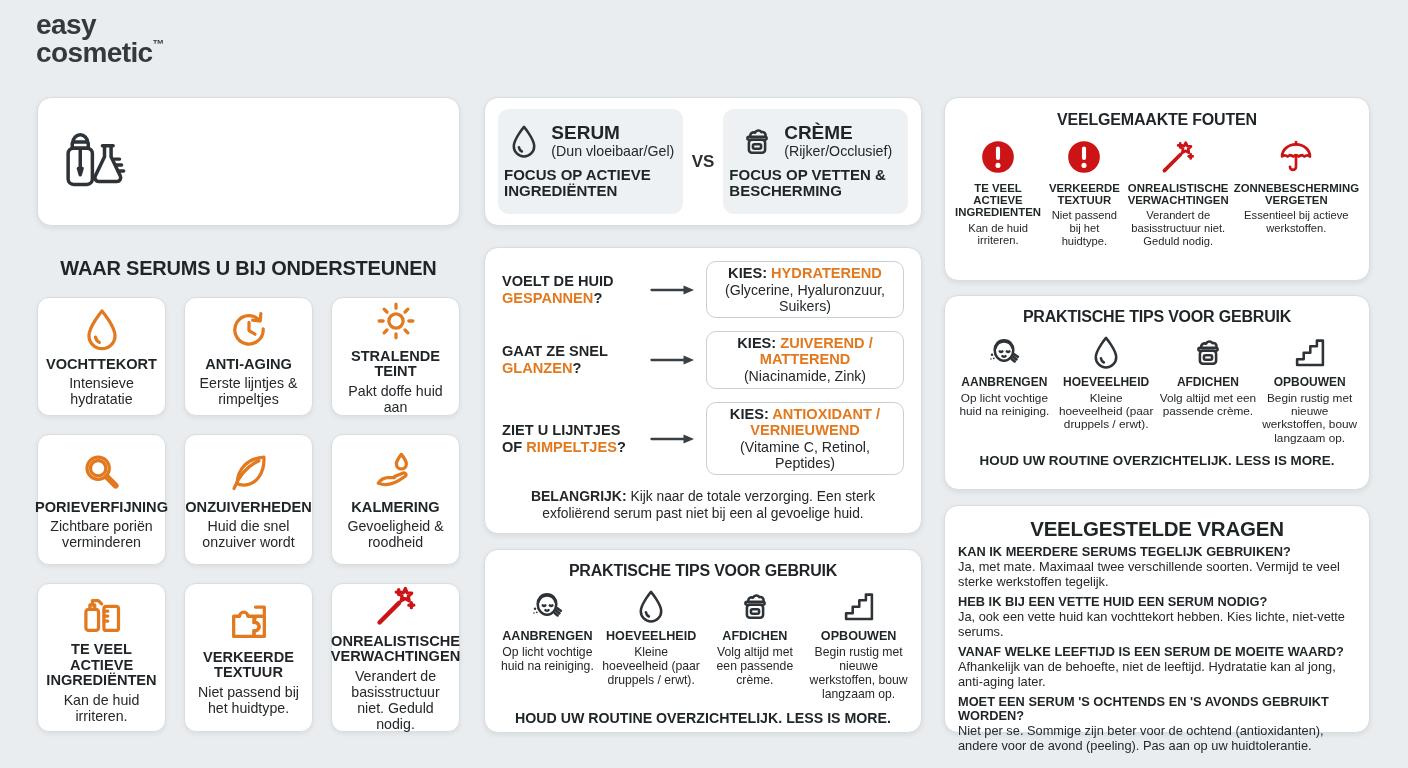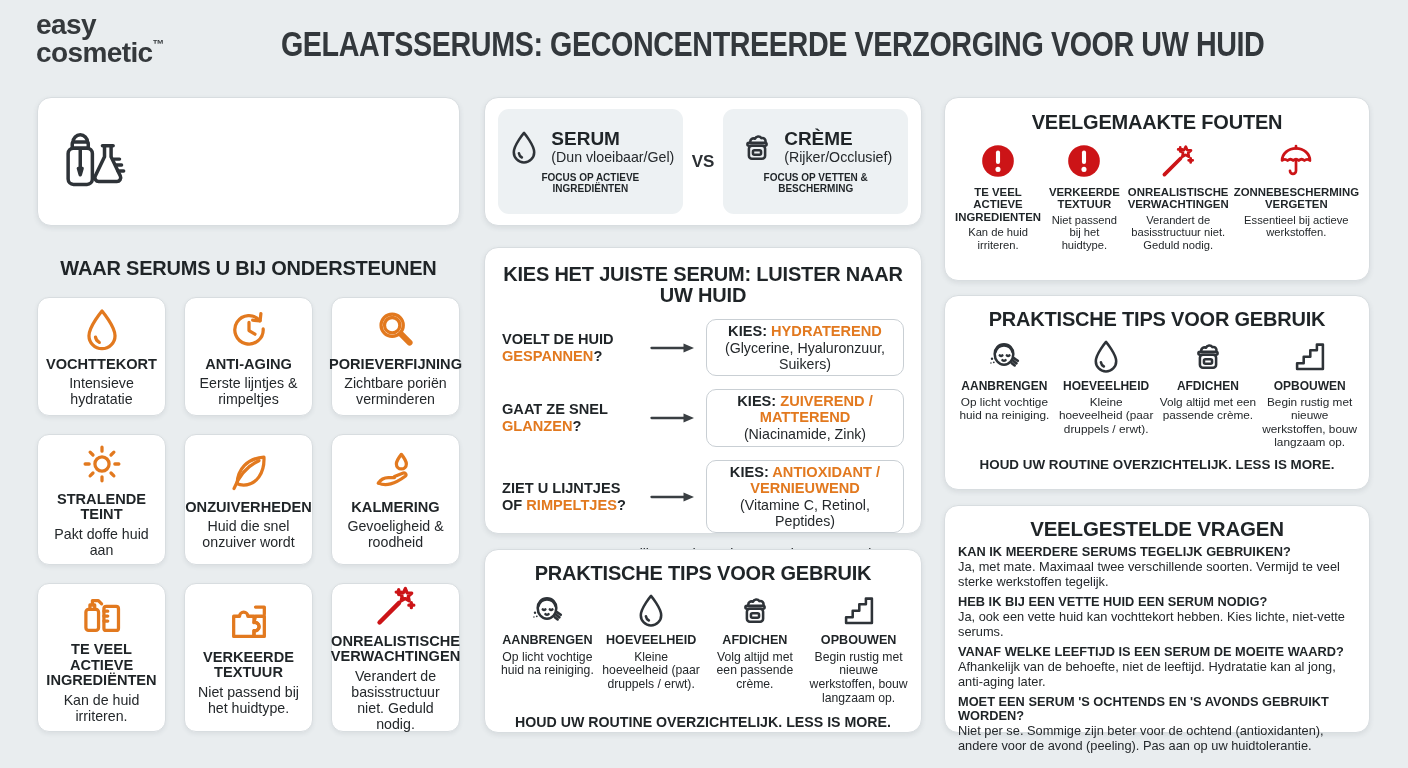--- a/index.html
+++ b/index.html
@@ -27,21 +27,21 @@
   .logo sup{font-size:12px;font-weight:700;vertical-align:14px;letter-spacing:0;}
   .title-wrap{flex:1;text-align:center;margin-top:12px;}
   .page-title{margin:0;font-size:35px;color:#33383C;white-space:nowrap;}
   .cond{display:inline-block;transform:scaleX(.82);transform-origin:center;font-weight:700;letter-spacing:-.5px;}
 
   
   .card{
     position:absolute;background:#fff;border:1px solid var(--cardborder);
     border-radius:14px;box-shadow:0 2px 5px rgba(55,65,75,.10);
   }
-  .card-h{margin:0;font-weight:700;font-size:20px;color:var(--head);letter-spacing:-.2px;line-height:1.05;}
+  .card-h{margin:0;font-weight:700;font-size:16px;color:var(--head);letter-spacing:-.2px;line-height:1.05;}
   .center{text-align:center;}
   .hl{color:var(--accent);}
 
   
   .ic{display:flex;align-items:center;justify-content:center;}
   .ic svg{width:100%;height:100%;display:block;}
   .ic svg path,.ic svg rect,.ic svg circle,.ic svg line{fill:none;stroke:currentColor;stroke-width:1.7;stroke-linecap:round;stroke-linejoin:round;}
   .ic svg .f{fill:currentColor;stroke:none;}
   .ic svg .w{fill:#fff;stroke:none;}
   .ic svg .th{stroke-width:3.1;}
@@ -65,21 +65,21 @@
   .sup-t{font-weight:700;font-size:14.6px;line-height:1.06;color:var(--head);}
   .sup-d{font-size:14.2px;line-height:1.14;margin-top:3px;}
 
   
   .versus-card{left:484px;top:97px;width:438px;height:129px;display:flex;align-items:center;gap:9px;padding:11px 13px;}
   .vbox{flex:1;align-self:stretch;background:#EDF1F3;border-radius:11px;display:flex;flex-direction:column;align-items:center;justify-content:center;padding:6px 6px;}
   .vhead{display:flex;align-items:center;gap:9px;}
   .vicon{width:36px;height:36px;}
   .vname{font-weight:700;font-size:19px;color:var(--head);line-height:1;}
   .vsub{font-size:14.2px;line-height:1.1;margin-top:2px;}
-  .vfocus{font-weight:700;font-size:10px;line-height:1.1;text-align:center;margin-top:7px;color:var(--head);}
+  .vfocus{font-weight:700;font-size:15px;line-height:1.1;text-align:left;margin-top:7px;color:var(--head);}
   .vs{font-weight:700;font-size:17px;color:#2B2F33;}
 
   
   .choose-card{left:484px;top:247px;width:438px;height:287px;padding:13px 17px;}
   .choose-card .card-h{margin:3px 0 13px;}
   .crow{display:flex;align-items:center;gap:10px;margin-bottom:13px;}
   .cq{width:138px;font-weight:700;font-size:14.6px;line-height:1.16;color:var(--head);}
   .carrow{width:46px;height:12px;flex:0 0 46px;color:#3A3F43;}
   .abox{flex:1;border:1.5px solid #C9CFD4;border-radius:10px;text-align:center;padding:3px 6px;background:#fff;}
   .al1{font-weight:700;font-size:14.6px;line-height:1.1;color:var(--head);}
@@ -121,23 +121,20 @@
 </style>
 </head>
 <body style="background: rgb(233, 237, 239);">
 
 <div class="page">
 
   <div class="header-row">
     <div class="logo">
       <div>easy</div>
       <div><span>cosmetic</span><sup>™</sup></div>
-    </div>
-    <div class="title-wrap">
-      <h1 class="page-title"><span class="cond">GELAATSSERUMS: GECONCENTREERDE VERZORGING VOOR UW HUID</span></h1>
     </div>
   </div>
 
   <section class="card what-card">
     <div class="ic ic-dark wicon">
         <svg viewBox="0 0 36 30">
           <path d="M8.3 5.3a3.5 3.5 0 0 1 7 0"></path>
           <rect x="7.9" y="5.3" width="7.8" height="3" rx="0.9"></rect>
           <rect x="5.9" y="8.3" width="11.8" height="17.6" rx="2.6"></rect>
           <path d="M11.8 8.6v9.5"></path>
@@ -168,37 +165,37 @@
             <path d="M13.9 7.4l3.9.4.4-3.8"></path>
             <path d="M12 8.6v4.2l3.1 1.9"></path>
           </svg>
         </div>
       <div class="sup-t">ANTI-AGING</div>
       <div class="sup-d">Eerste lijntjes &amp; rimpeltjes</div>
     </div>
     <div class="sup-card">
       <div class="ic ic-orange sicon">
           <svg viewBox="0 0 24 24">
+            <circle cx="12" cy="12" r="3.7"></circle>
+            <path d="M12 3.2v2.1M12 18.7v2.1M3.2 12h2.1M18.7 12h2.1M5.8 5.8l1.5 1.5M16.7 16.7l1.5 1.5M18.2 5.8l-1.5 1.5M7.3 16.7l-1.5 1.5"></path>
+          </svg>
+        </div>
+      <div class="sup-t">STRALENDE TEINT</div>
+      <div class="sup-d">Pakt doffe huid aan</div>
+    </div>
+    <div class="sup-card">
+      <div class="ic ic-orange sicon">
+          <svg viewBox="0 0 24 24">
             <circle cx="10" cy="10" r="5.8"></circle>
             <circle cx="10" cy="10" r="4"></circle>
             <path d="M14.7 14.7l4.4 4.4" class="th"></path>
           </svg>
         </div>
       <div class="sup-t">PORIEVERFIJNING</div>
       <div class="sup-d">Zichtbare poriën verminderen</div>
-    </div>
-    <div class="sup-card">
-      <div class="ic ic-orange sicon">
-          <svg viewBox="0 0 24 24">
-            <circle cx="12" cy="12" r="3.7"></circle>
-            <path d="M12 3.2v2.1M12 18.7v2.1M3.2 12h2.1M18.7 12h2.1M5.8 5.8l1.5 1.5M16.7 16.7l1.5 1.5M18.2 5.8l-1.5 1.5M7.3 16.7l-1.5 1.5"></path>
-          </svg>
-        </div>
-      <div class="sup-t">STRALENDE TEINT</div>
-      <div class="sup-d">Pakt doffe huid aan</div>
     </div>
     <div class="sup-card">
       <div class="ic ic-orange sicon">
           <svg viewBox="0 0 24 24">
             <path d="M19.8 4.2c.4 8.2-3.8 14.6-10.6 14.6-1.3 0-2.5-.2-3.4-.7C6 10.6 11.2 4.8 19.8 4.2Z"></path>
             <path d="M4.2 20.6c2.6-6.6 7-11.8 13-14.5"></path>
           </svg>
         </div>
       <div class="sup-t">ONZUIVERHEDEN</div>
       <div class="sup-d">Huid die snel onzuiver wordt</div>
@@ -282,21 +279,20 @@
         <div>
           <div class="vname">CRÈME</div>
           <div class="vsub">(Rijker/Occlusief)</div>
         </div>
       </div>
       <div class="vfocus">FOCUS OP VETTEN &amp; BESCHERMING</div>
     </div>
   </section>
 
   <section class="card choose-card">
-    <h2 class="card-h center">KIES HET JUISTE SERUM: LUISTER NAAR UW HUID</h2>
 
     <div class="crow">
       <div class="cq"><span>VOELT DE HUID </span><span class="hl">GESPANNEN</span><span>?</span></div>
       <div class="ic carrow">
           <svg viewBox="0 0 46 12">
             <path d="M1.5 6h34.5" class="th2"></path>
             <path d="M33.5 1.6 44 6l-10.5 4.4Z" class="f"></path>
           </svg>
         </div>
       <div class="abox">

